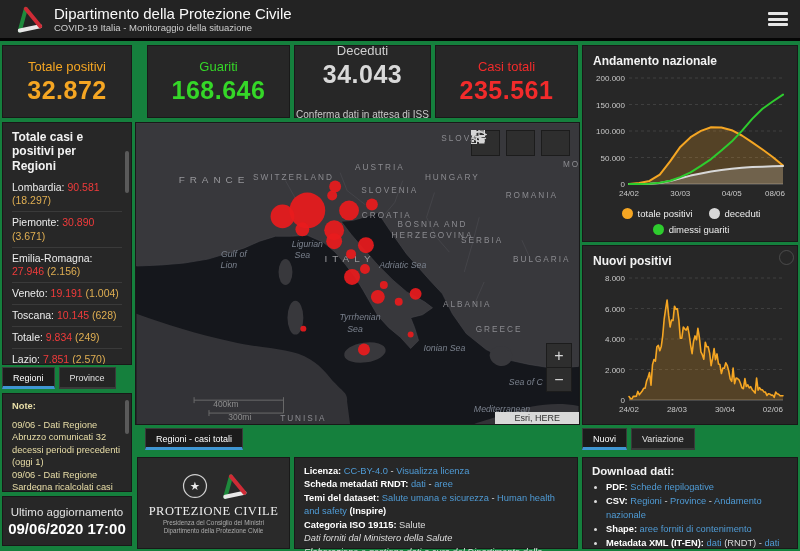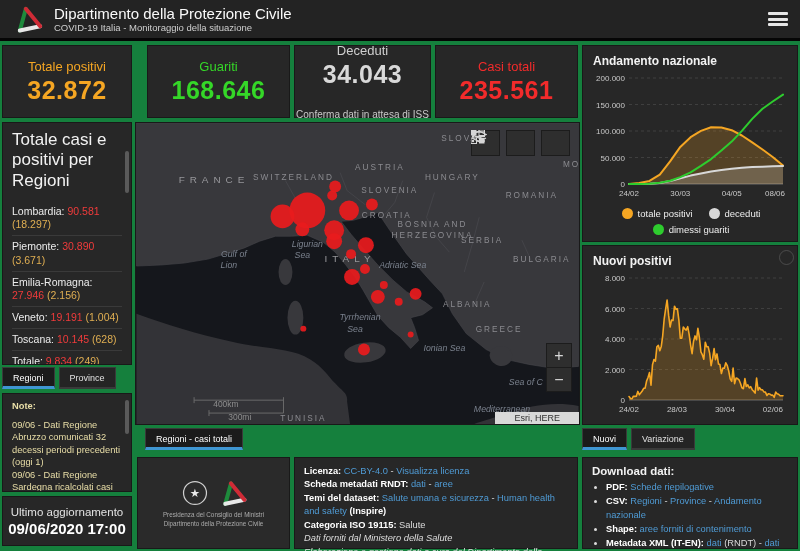--- a/index.html
+++ b/index.html
@@ -21,21 +21,21 @@
   .stat .lbl{font-size:13px;}
   .stat .val{font-size:25px;font-weight:bold;letter-spacing:.5px;margin-top:2px;}
   .stat .sub{font-size:10px;color:#c9c9c9;margin-top:20px;}
   .st-orange .lbl,.st-orange .val{color:#f5a623;}
   .st-green .lbl,.st-green .val{color:#35d728;}
   .st-white .lbl{color:#cfcfcf;} .st-white .val{color:#d9d9d9;}
   .st-red .lbl,.st-red .val{color:#f22b2b;}
 
   
   .rl{padding:7px 9px 4px 9px;overflow:hidden;}
-  .rl-title{font-size:17px;font-weight:normal;color:#f2f2f2;line-height:1.2;margin-bottom:10px;}
+  .rl-title{font-size:12px;font-weight:bold;color:#f2f2f2;line-height:1.2;margin-bottom:4px;}
   .r-row{border-top:1px solid #3a3a3a;padding:4px 0;font-size:10.5px;line-height:1.25;}
   .r-row:first-of-type{border-top:none;}
   .r-name{color:#ececec;} .r-tot{color:#f03b3b;} .r-par{color:#dfae52;}
   .vscroll{position:absolute;right:2px;top:28px;width:4px;height:42px;background:#5a5a5a;border-radius:2px;}
 
   
   .tabrow{position:absolute;display:flex;gap:4px;}
   .tabbtn{background:#242424;border:1px solid #3a3a3a;border-bottom:2px solid #3a3a3a;
           padding:5px 10px 4px 10px;font-size:9px;color:#e0e0e0;cursor:pointer;white-space:nowrap;}
   .tabbtn.active{background:#1b1b1b;border-bottom:3px solid #3f96d2;padding-bottom:3px;color:#fff;}
@@ -275,20 +275,21 @@
         <text x="17" y="22" text-anchor="middle" font-size="13" fill="#e8e8e8">★</text>
       </svg>
       <svg width="30" height="30" viewBox="0 0 40 40">
         <g transform="rotate(-12 20 20)">
           <path d="M20,7 L7,32" stroke="#1e8a3c" stroke-width="5.5" stroke-linecap="round" fill="none"></path>
           <path d="M7,32 L33,32" stroke="#e8e8e8" stroke-width="5.5" stroke-linecap="round" fill="none"></path>
           <path d="M33,32 L20,7" stroke="#cf2b36" stroke-width="5.5" stroke-linecap="round" fill="none"></path>
         </g>
       </svg>
     </div>
+    <div class="f-name">PROTEZIONE CIVILE</div>
     <div class="f-sub">Presidenza del Consiglio dei Ministri</div>
     <div class="f-sub">Dipartimento della Protezione Civile</div>
   </div>
 
   <div class="panel finfo" style="left:294px;top:457px;width:284px;height:92px;">
     <div id="footer-lines">
         <p><span class="b">Licenza: </span><span class="lnk">CC-BY-4.0</span><span> - </span><span class="lnk">Visualizza licenza</span></p>
         <p><span class="b">Scheda metadati RNDT: </span><span class="lnk">dati</span><span> - </span><span class="lnk">aree</span></p>
         <p><span class="b">Temi del dataset: </span><span class="lnk">Salute umana e sicurezza</span><span> - </span><span class="lnk">Human health and safety</span><span class="b"> (Inspire)</span></p>
         <p><span class="b">Categoria ISO 19115: </span><span>Salute</span></p>

